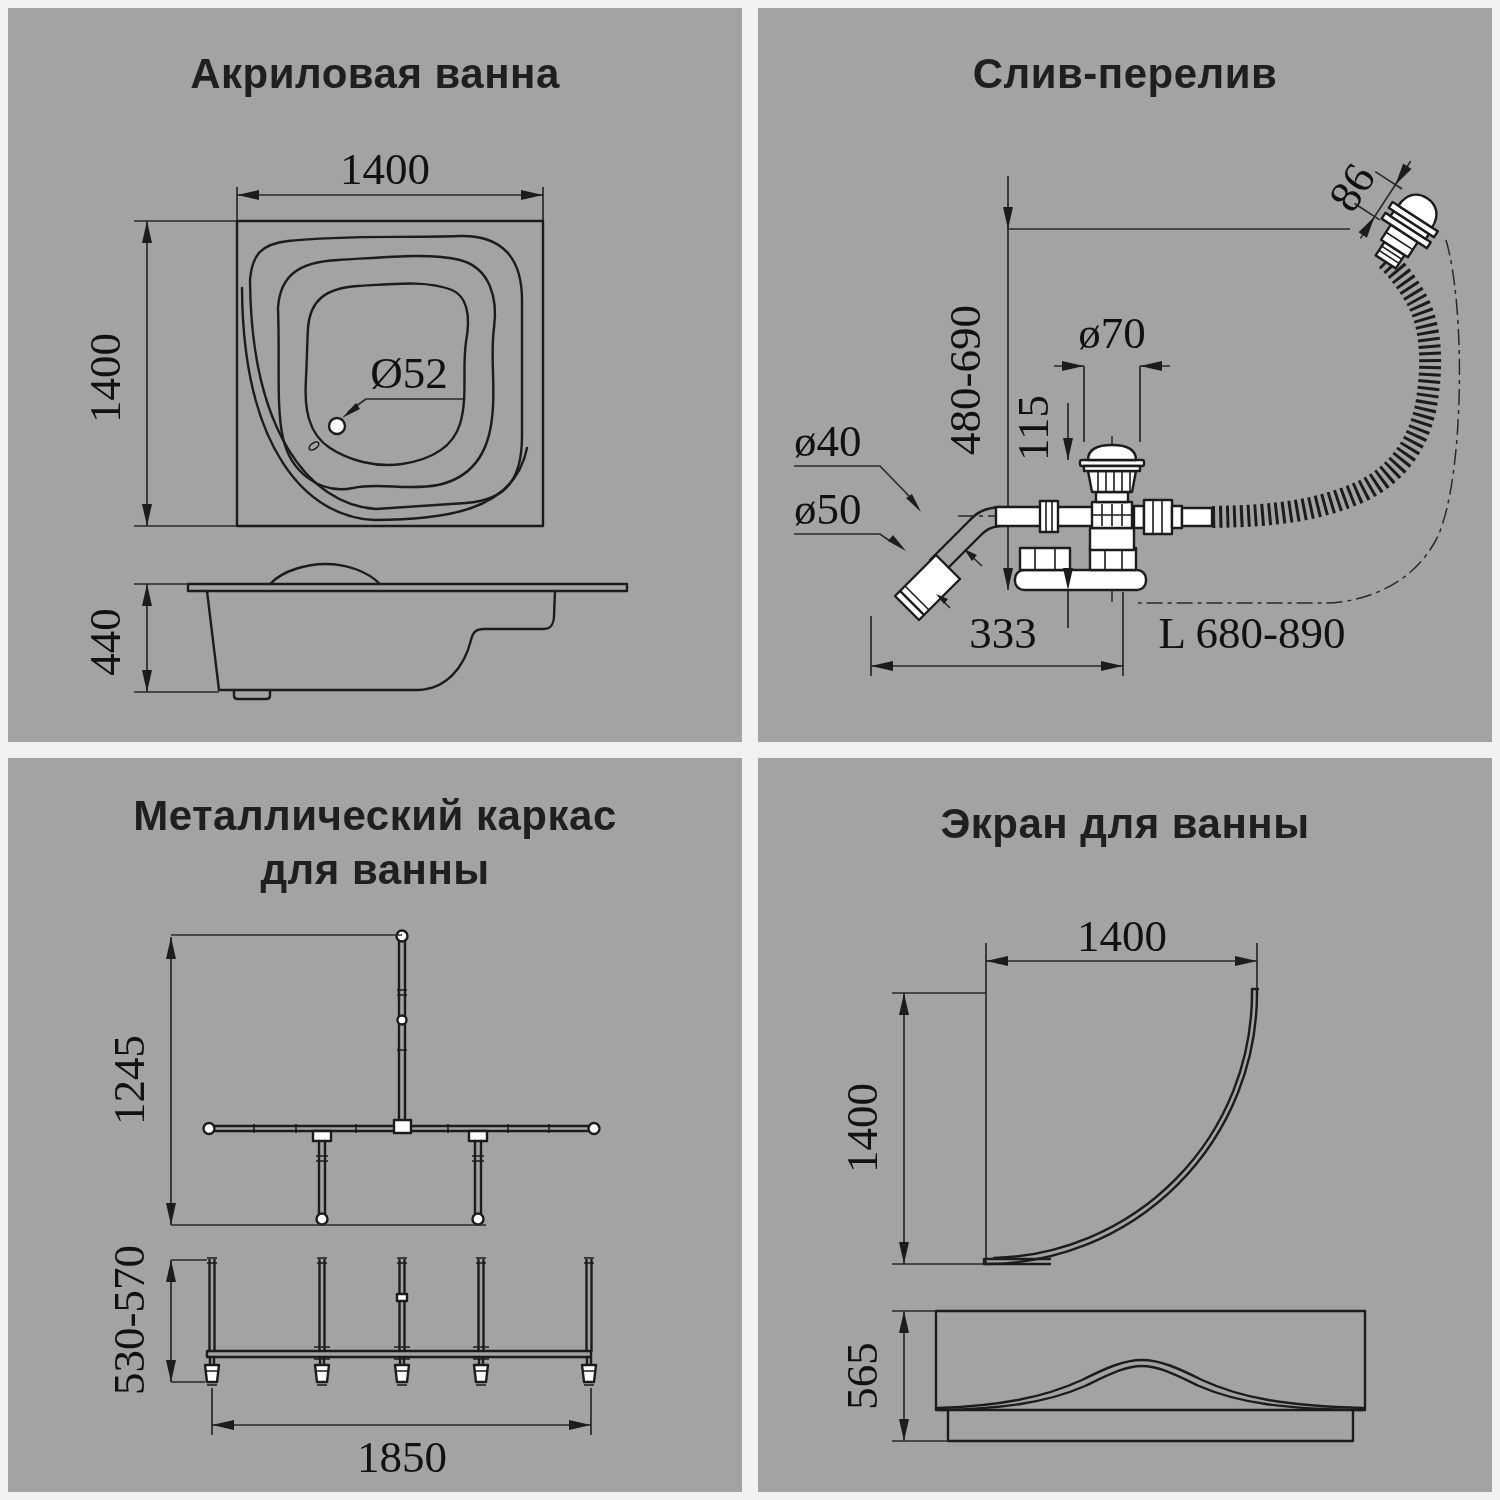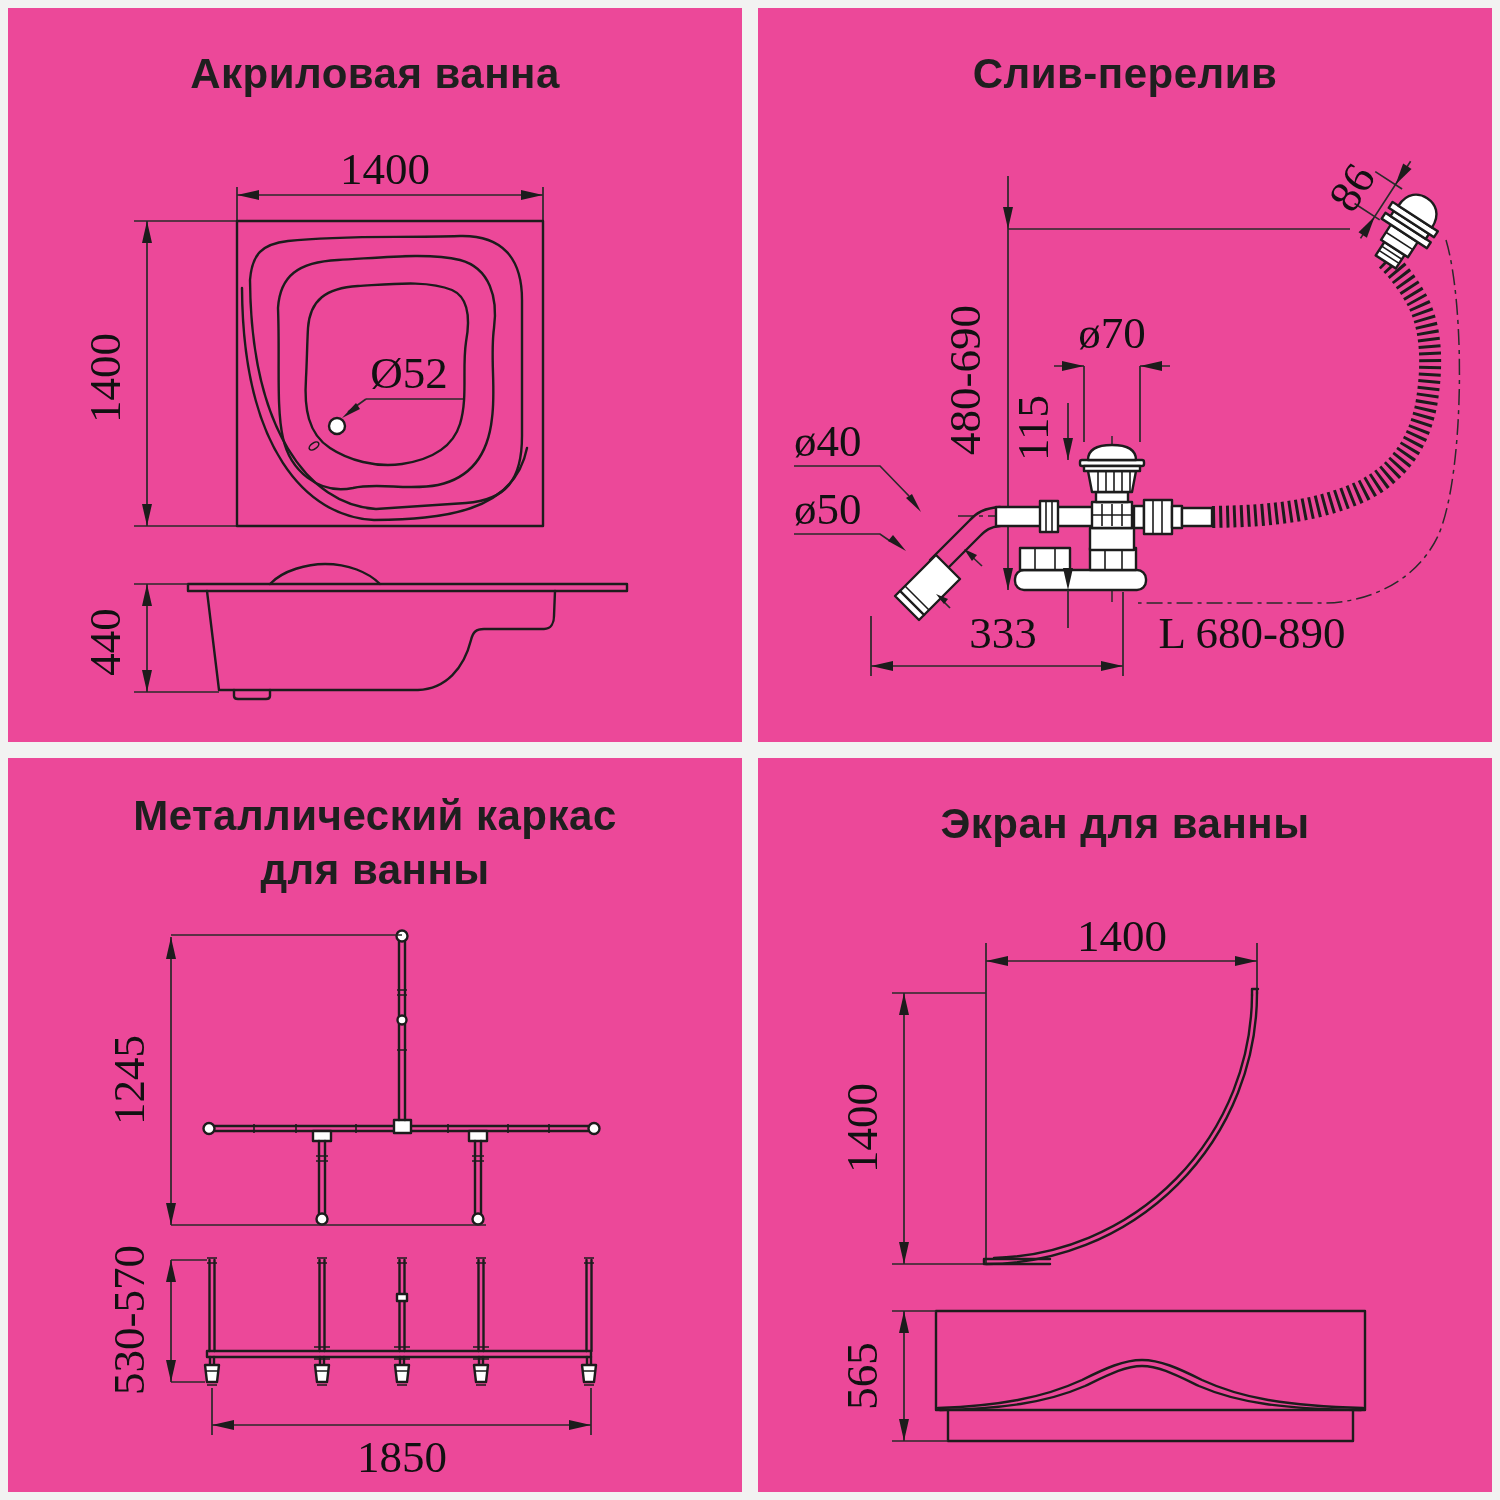--- a/index.html
+++ b/index.html
@@ -5,21 +5,21 @@
   html,body{margin:0;padding:0;background:#e8e8e8;}
   .board{
     width:1500px;height:1500px;box-sizing:border-box;
     background:#f2f2f2;
     display:grid;
     grid-template-columns:734px 734px;
     grid-template-rows:734px 734px;
     gap:16px;padding:8px;
     font-family:"Liberation Sans", sans-serif;
   }
-  .panel{background:#ec4899;overflow:hidden;}
+  .panel{background:#a3a3a3;overflow:hidden;}
   .panel svg{display:block;width:100%;height:100%;}
   .title{
     font-family:"Liberation Sans", sans-serif;
     font-size:42px;font-weight:600;fill:#1f1f1f;letter-spacing:.5px;
   }
   .dim{
     font-family:"Liberation Serif","DejaVu Serif",serif;
     font-size:45px;fill:#111;
   }
   .ln{stroke:#1c1c1c;stroke-width:2.4;fill:none;stroke-linecap:round;stroke-linejoin:round;}

